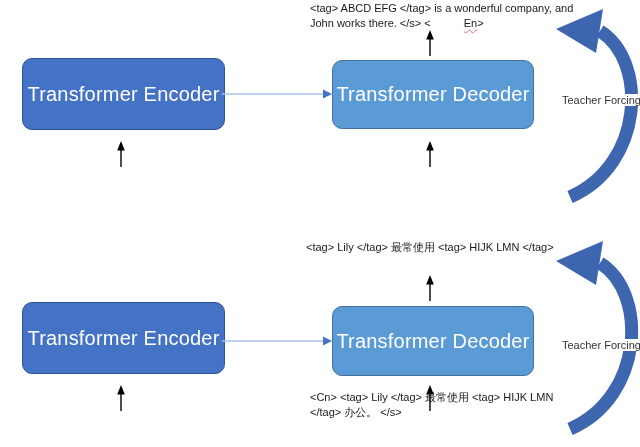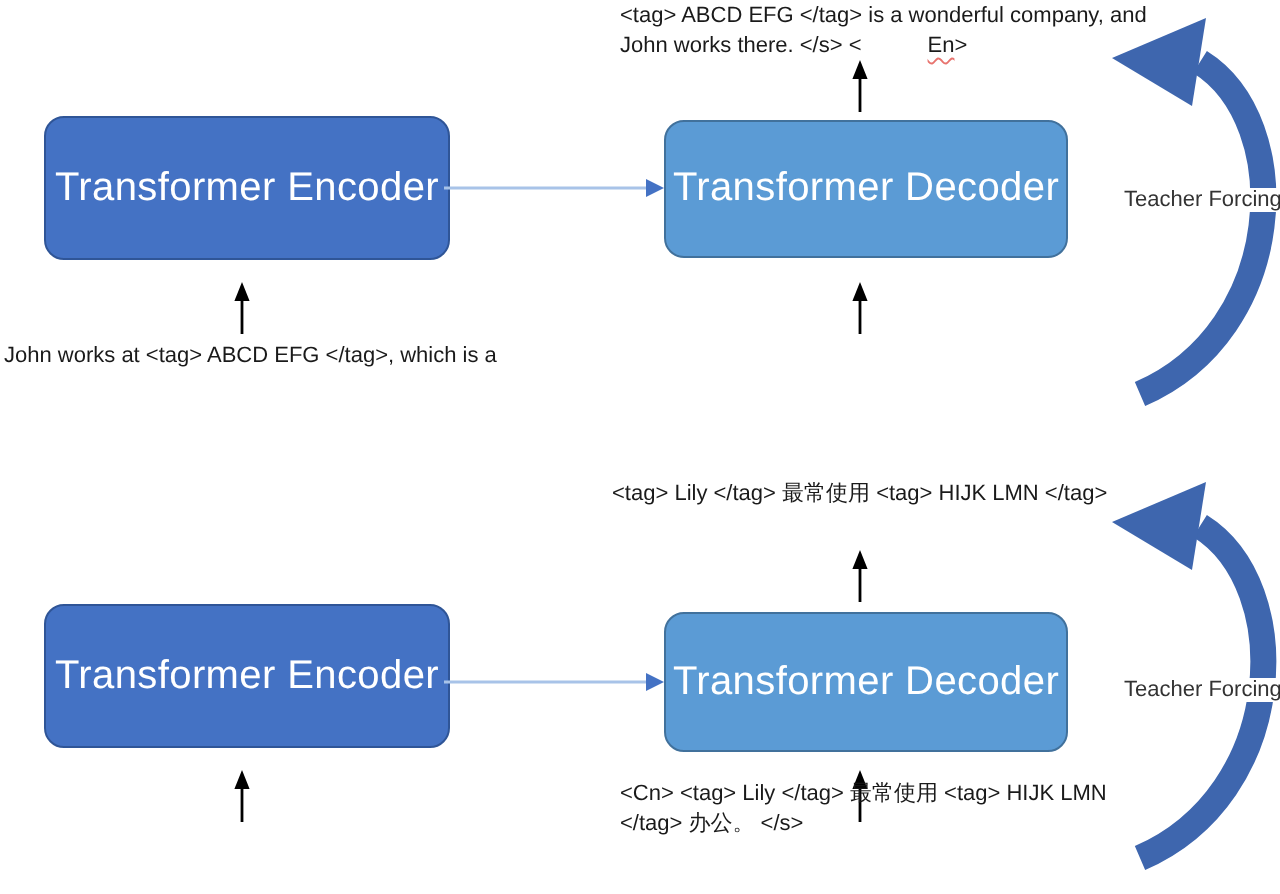--- a/index.html
+++ b/index.html
@@ -80,21 +80,20 @@
     <line x1="6" y1="26" x2="6" y2="7" stroke="#000" stroke-width="1.4"></line>
     <polygon points="6,0 2.2,9.5 9.8,9.5" fill="#000"></polygon>
   </svg>
 
   <svg class="abs r1-dec-arr" width="12" height="26">
     <line x1="6" y1="26" x2="6" y2="7" stroke="#000" stroke-width="1.4"></line>
     <polygon points="6,0 2.2,9.5 9.8,9.5" fill="#000"></polygon>
   </svg>
 
   <div class="txt r1-enc-in-txt">
-      <div class="line"><span>John works at &lt;tag&gt; ABCD EFG &lt;/tag&gt;, which is a</span></div>
     </div>
 
 
   <svg class="abs r1-tf-arrow" width="100" height="200" viewBox="0 0 100 200">
     <path d="M 30 192 C 104 160, 108 56, 60 26" fill="none" stroke="var(--curved-arrow,#3e66ae)" stroke-width="13"></path>
     <polygon points="16,24 63,4 56,48" fill="var(--curved-arrow,#3e66ae)"></polygon>
   </svg>
 
   <div class="tf-label r1-tf-label">Teacher Forcing</div>
 

